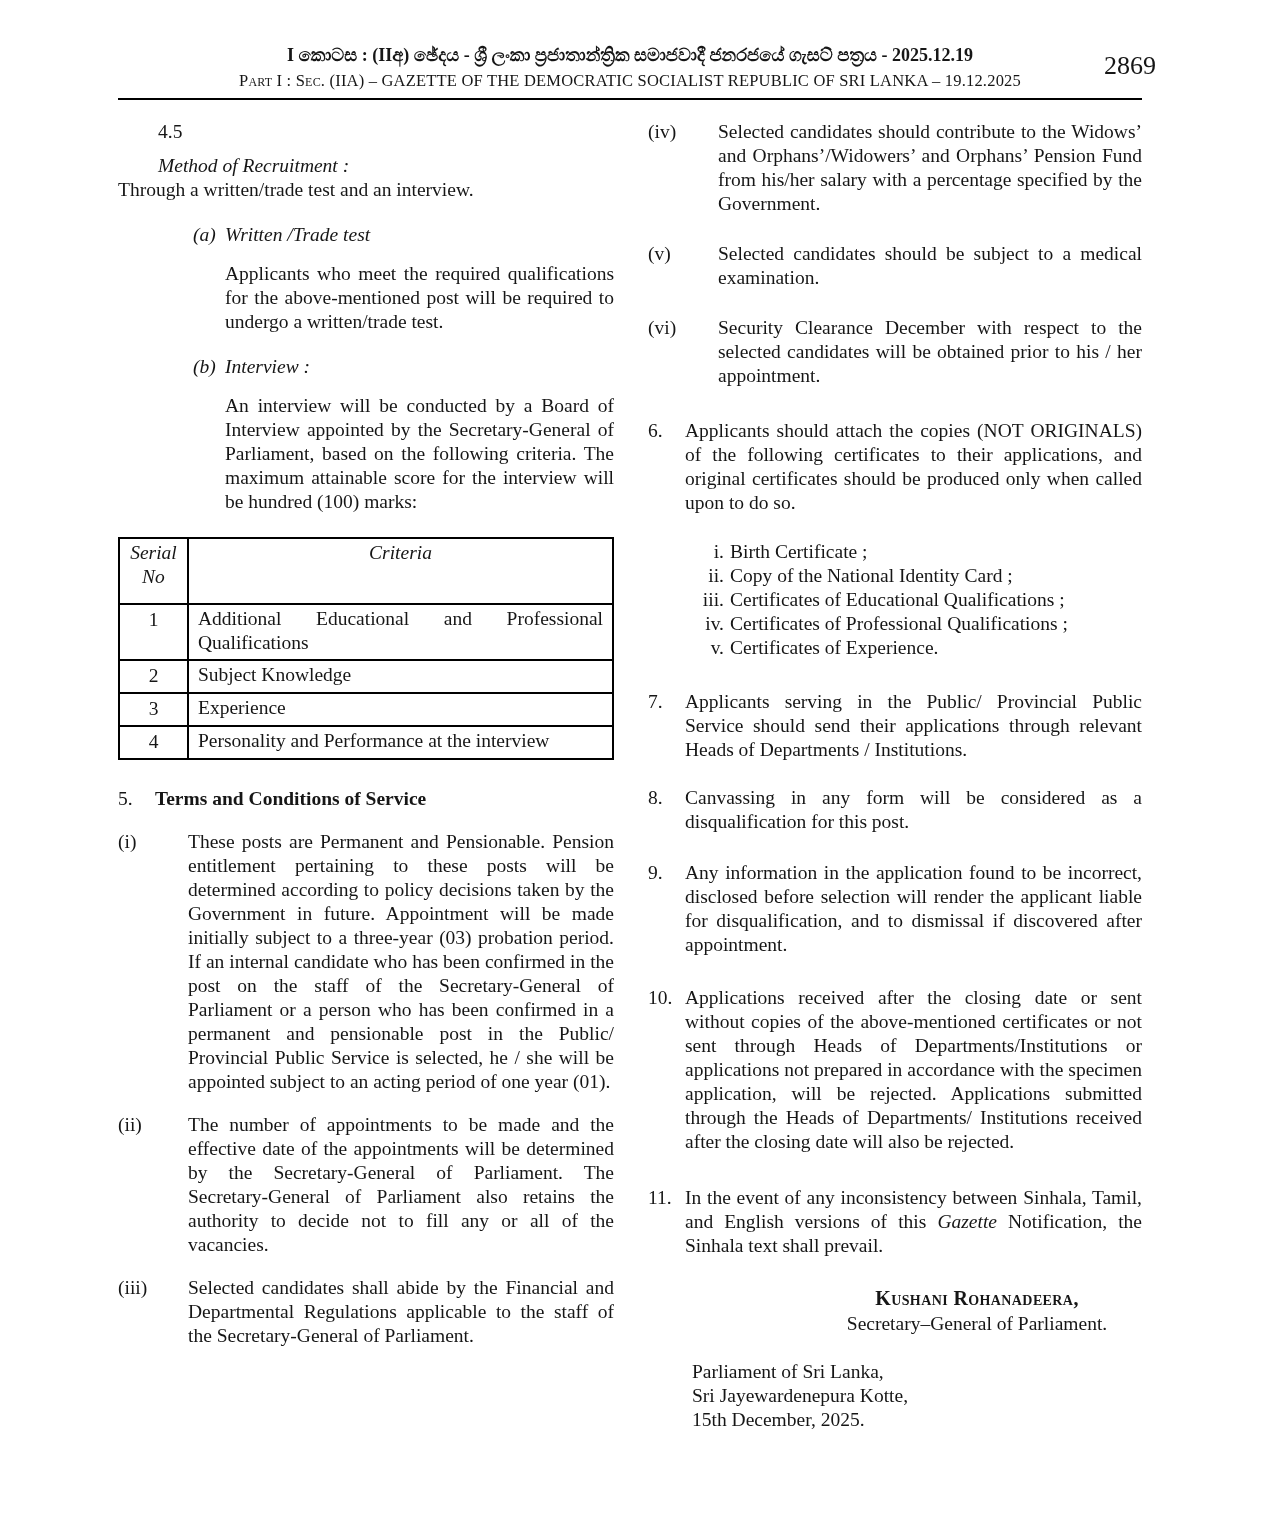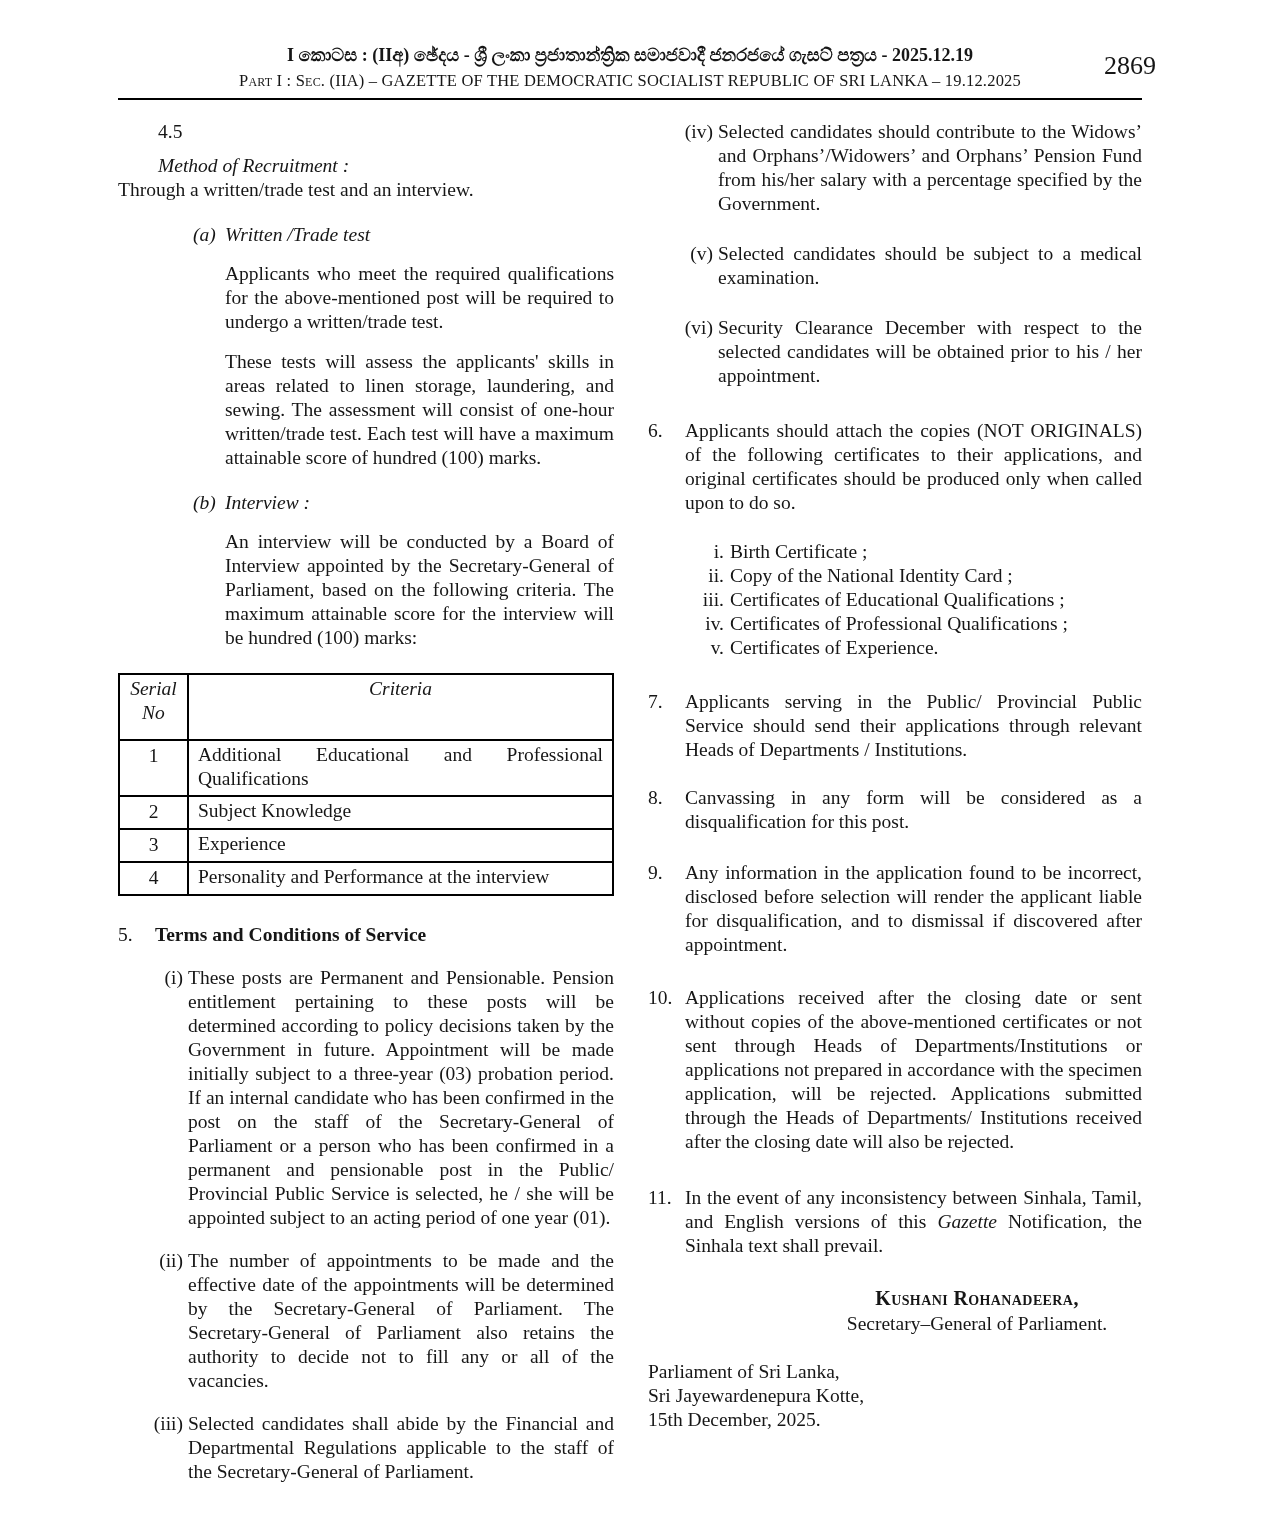--- a/index.html
+++ b/index.html
@@ -45,40 +45,40 @@
   table.crit td.c-crit { text-align: justify; }
   table.crit tr.hdr th { padding-bottom: 14px; }
 
   
   .s5 { display: flex; margin-top: 27px; }
   .s5 .num { flex: 0 0 37px; }
   .s5 .t { font-weight: bold; }
 
   
   .ti { display: flex; margin-top: 19px; }
-  .ti .m { flex: 0 0 70px; text-align: right; padding-right: 5px; }
+  .ti .m { flex: 0 0 70px; text-align: left; padding-right: 5px; }
   .ti .b { flex: 1; text-align: justify; }
   .mt0 { margin-top: 0; }
   .mt26 { margin-top: 26px; }
 
   
   .sec { display: flex; margin-top: 29px; }
   .sec .num { flex: 0 0 37px; }
   .sec .b { flex: 1; text-align: justify; }
 
   
   .certs { margin: 25px 0 0 37px; }
   .cert { display: flex; }
   .cert .m { flex: 0 0 45px; text-align: right; padding-right: 6px; }
 
   
   .sig { width: 330px; margin: 28px 0 0 auto; text-align: center; }
   .sig-name { font-variant: small-caps; font-weight: bold; font-size: 20px; letter-spacing: .4px; }
   .sig-title { margin-top: 2px; }
-  .addr { margin-top: 24px; }
+  .addr { margin-top: 24px; margin-left: 44px; }
 </style>
 </head>
 <body>
 
 <div class="page">
 
   <div class="header">
     <div class="h-si">I කොටස : (IIඅ) ඡේදය - ශ්‍රී ලංකා ප්‍රජාතාන්ත්‍රික සමාජවාදී ජනරජයේ ගැසට් පත්‍රය - 2025.12.19</div>
     <div class="h-en">Part I : Sec. (IIA) – GAZETTE OF THE DEMOCRATIC SOCIALIST REPUBLIC OF SRI LANKA – 19.12.2025</div>
     <div class="pageno">2869</div>
@@ -93,21 +93,20 @@
         <span class="num">4.5</span>
         <span class="it">Method of Recruitment :</span>
       </div>
       <div class="s45-intro">Through a written/trade test and an interview.</div>
 
       <div class="sub-head">
         <span class="m it">(a)</span>
         <span class="it">Written /Trade test</span>
       </div>
       <p class="sub-p">Applicants who meet the required qualifications for the above-mentioned post will be required to undergo a written/trade test.</p>
-      <p class="sub-p" style="margin-top:16px">These tests will assess the applicants' skills in areas related to linen storage, laundering, and sewing. The assessment will consist of one-hour written/trade test. Each test will have a maximum attainable score of hundred (100) marks.</p>
 
       <div class="sub-head">
         <span class="m it">(b)</span>
         <span class="it">Interview :</span>
       </div>
       <p class="sub-p">An interview will be conducted by a Board of Interview appointed by the Secretary-General of Parliament, based on the following criteria. The maximum attainable score for the interview will be hundred (100) marks:</p>
 
       <table class="crit">
         <tbody>
             <tr class="hdr">

